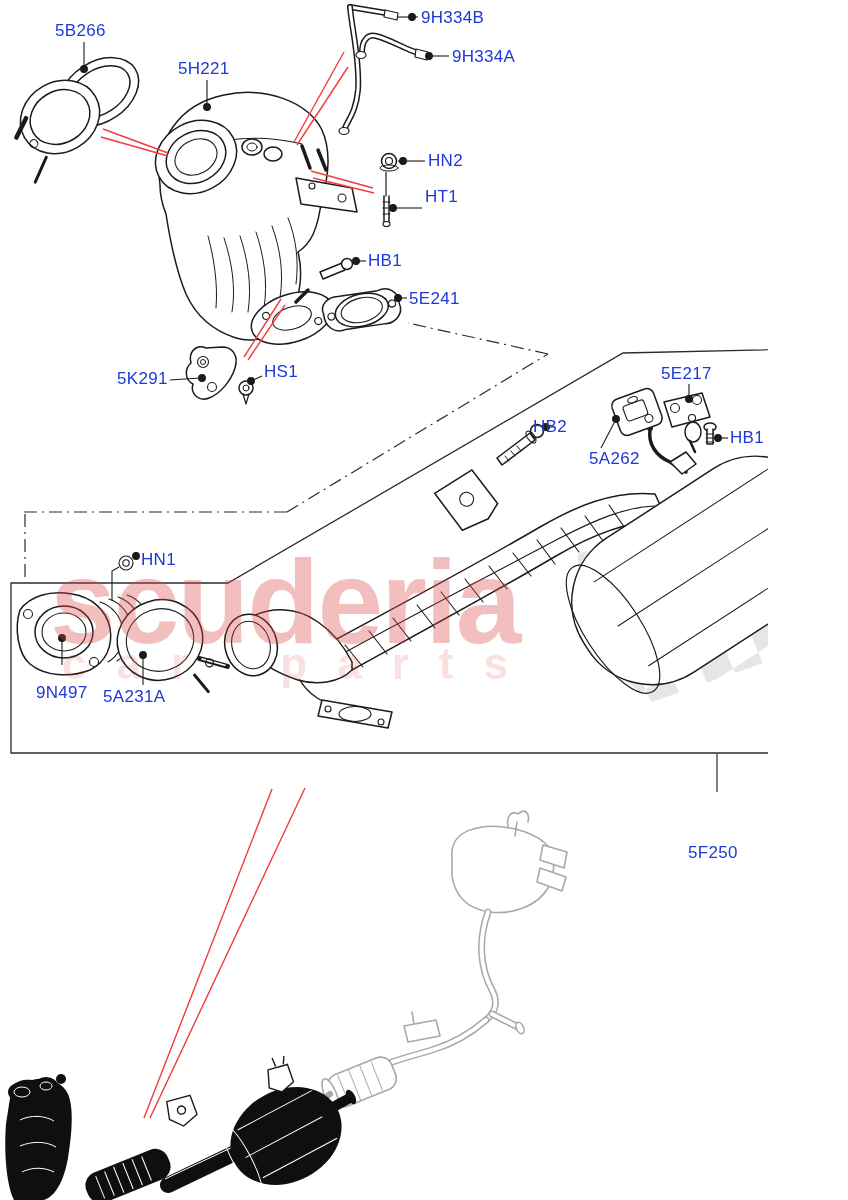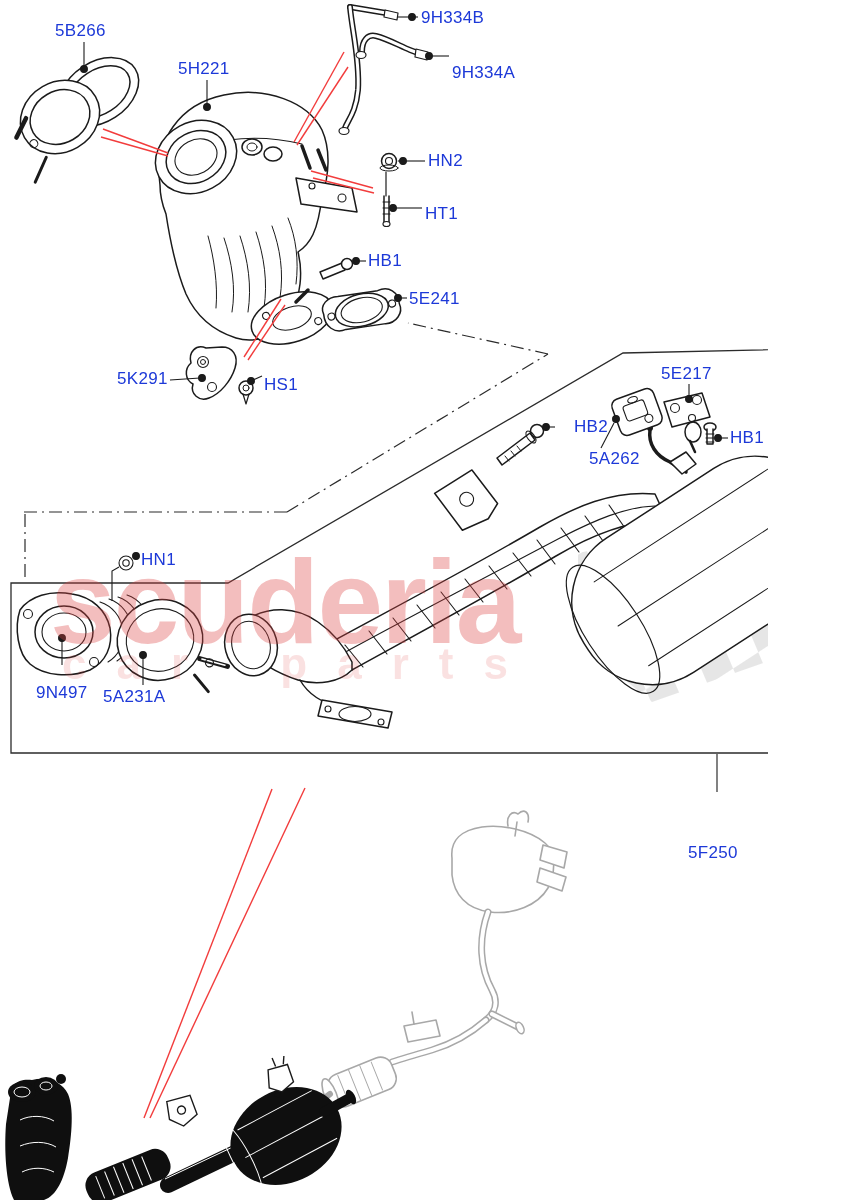--- a/index.html
+++ b/index.html
@@ -400,28 +400,28 @@
       <path d="M-10,-12 L10,-14 L13,4 L0,12 L-12,6 Z"></path>
       <line x1="-2" y1="-14" x2="-4" y2="-23"></line>
           <line x1="6" y1="-15" x2="8" y2="-23"></line>
     </g>
   </g>
 </svg>
 
 <div class="plabel" style="left:55px;top:22px">5B266</div>
 <div class="plabel" style="left:178px;top:60px">5H221</div>
 <div class="plabel" style="left:421px;top:9px">9H334B</div>
-<div class="plabel" style="left:452px;top:64px">9H334A</div>
+<div class="plabel" style="left:452px;top:48px">9H334A</div>
 <div class="plabel" style="left:428px;top:152px">HN2</div>
-<div class="plabel" style="left:425px;top:205px">HT1</div>
+<div class="plabel" style="left:425px;top:188px">HT1</div>
 <div class="plabel" style="left:368px;top:252px">HB1</div>
 <div class="plabel" style="left:409px;top:290px">5E241</div>
 <div class="plabel" style="left:117px;top:370px">5K291</div>
-<div class="plabel" style="left:264px;top:376px">HS1</div>
-<div class="plabel" style="left:574px;top:418px">HB2</div>
+<div class="plabel" style="left:264px;top:363px">HS1</div>
+<div class="plabel" style="left:533px;top:418px">HB2</div>
 <div class="plabel" style="left:661px;top:365px">5E217</div>
 <div class="plabel" style="left:589px;top:450px">5A262</div>
 <div class="plabel" style="left:730px;top:429px">HB1</div>
 <div class="plabel" style="left:141px;top:551px">HN1</div>
 <div class="plabel" style="left:36px;top:684px">9N497</div>
 <div class="plabel" style="left:103px;top:688px">5A231A</div>
 <div class="plabel" style="left:688px;top:844px">5F250</div>
 
 <div class="wm-brand">scuderia</div>
 <div class="wm-sub">car parts</div>

